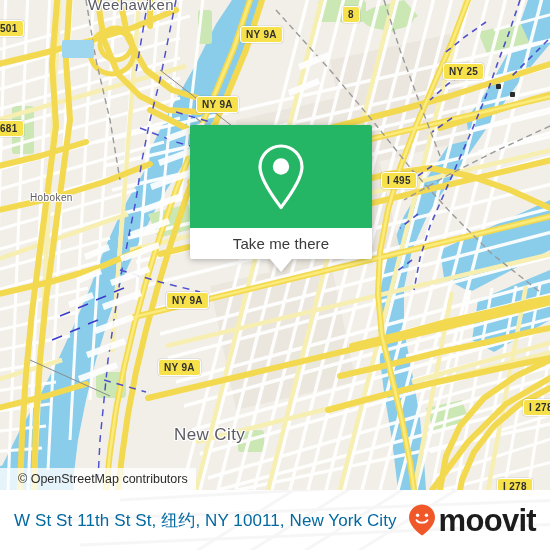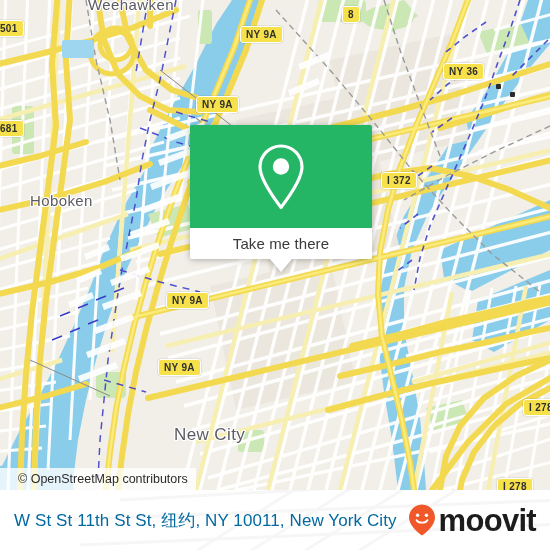--- a/index.html
+++ b/index.html
@@ -445,30 +445,30 @@
           <path d="M102,274 L78,284 L76,278 L100,268 Z"></path>
           <path d="M94,298 L70,308 L68,302 L92,292 Z"></path>
         </g>
 
         <rect x="62" y="40" width="32" height="18" rx="2" fill="#9fd6ef"></rect>
 
       </g>
     </svg>
 
     <div class="place-label" style="left:88px; top:-4px; font-size:15px;">Weehawken</div>
-    <div class="place-label" style="left:30px; top:192px; font-size:15px;">Hoboken</div>
+    <div class="place-label" style="left:30px; top:192px; font-size:10px;">Hoboken</div>
     <div class="place-label" style="left:174px; top:425px; font-size:17px;">New City</div>
 
     <div class="shield" style="left:-6px; top:20px;">501</div>
     <div class="shield" style="left:-6px; top:120px;">681</div>
     <div class="shield" style="left:240px; top:26px;">NY 9A</div>
     <div class="shield" style="left:342px; top:6px;">8</div>
-    <div class="shield" style="left:443px; top:63px;">NY 36</div>
+    <div class="shield" style="left:443px; top:63px;">NY 25</div>
     <div class="shield" style="left:196px; top:96px;">NY 9A</div>
-    <div class="shield" style="left:381px; top:172px;">I 372</div>
+    <div class="shield" style="left:381px; top:172px;">I 495</div>
     <div class="shield" style="left:166px; top:292px;">NY 9A</div>
     <div class="shield" style="left:158px; top:359px;">NY 9A</div>
     <div class="shield" style="left:523px; top:399px;">I 278</div>
     <div class="shield" style="left:497px; top:478px;">I 278</div>
 
     <div class="popup">
       <div class="popup-tail"></div>
       <div class="popup-top">
         <svg class="pin-icon" width="56" height="70" viewBox="0 0 56 70">
           <path d="M28 4 C16.4 4 7 13.4 7 25 C7 38.5 24 60 28 65.5

